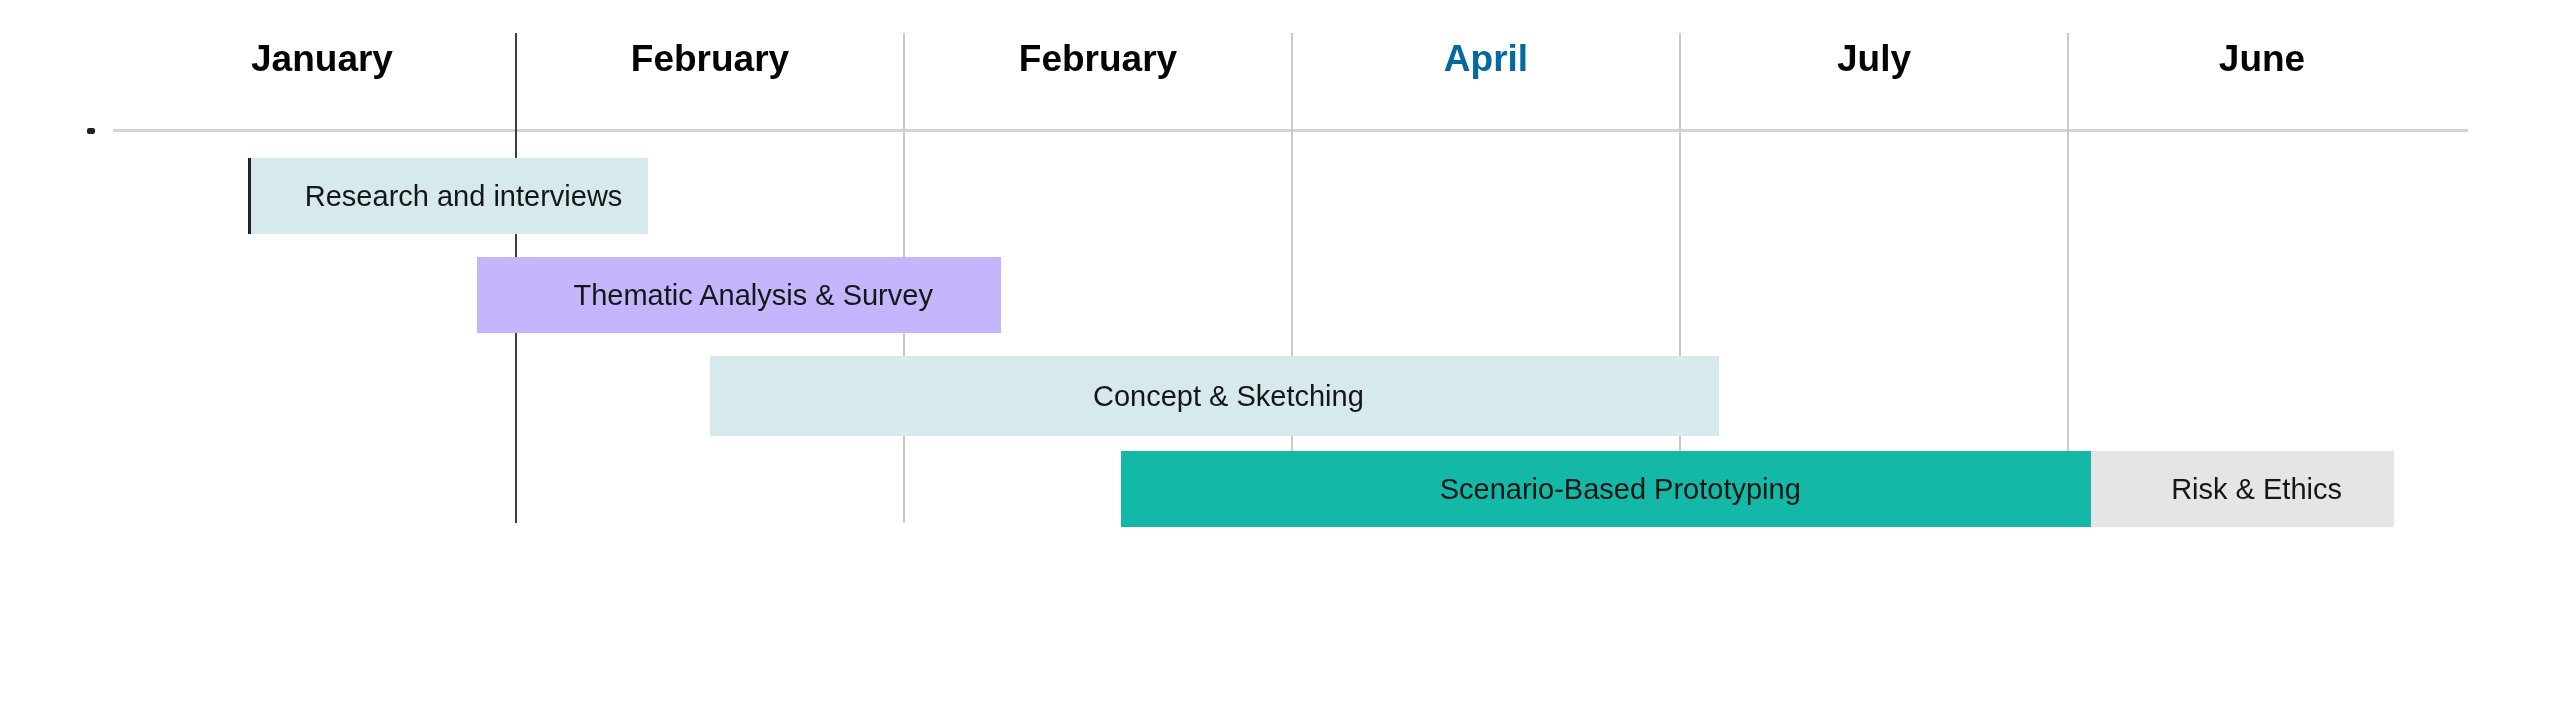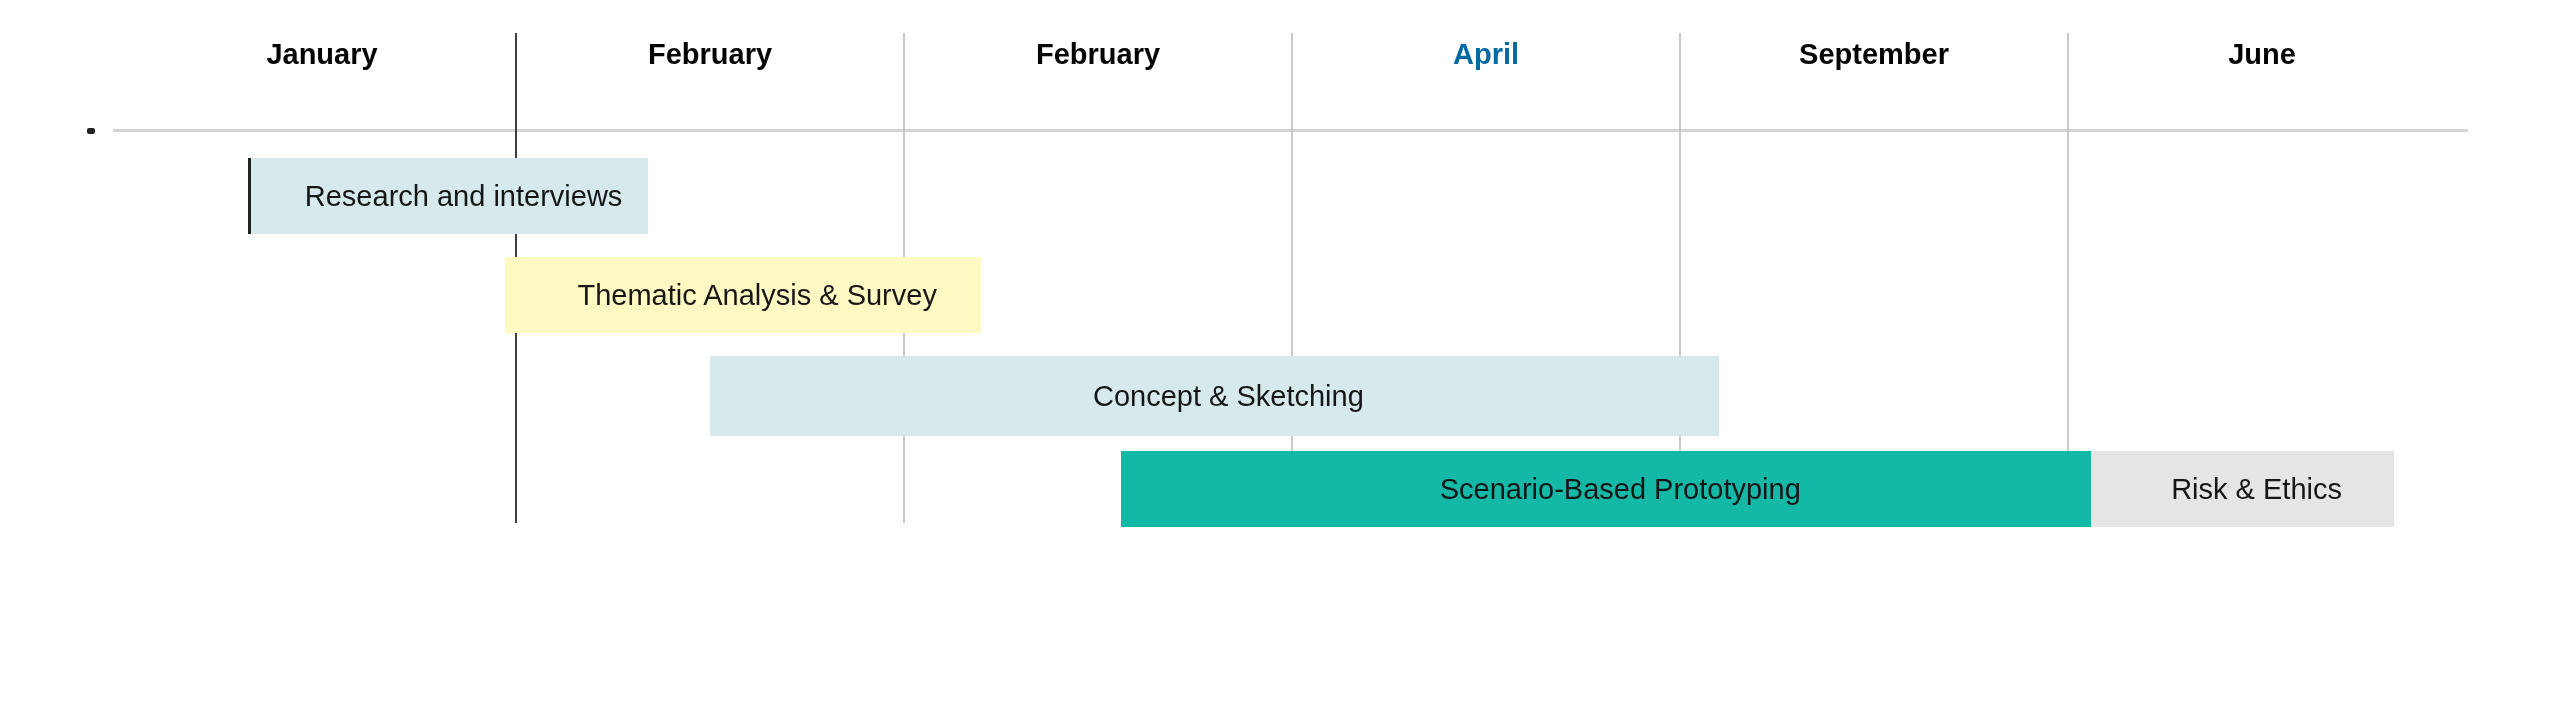--- a/index.html
+++ b/index.html
@@ -12,21 +12,21 @@
     position: relative;
     width: 2560px;
     height: 721px;
     background: #ffffff;
     overflow: hidden;
   }
   .month-label {
     position: absolute;
     top: 38px;
     transform: translateX(-50%);
-    font-size: 29px;
+    font-size: 37px;
     font-weight: 700;
     color: #050505;
     white-space: nowrap;
   }
   .axis-line {
     position: absolute;
     height: 3px;
   }
   .axis-dot {
     position: absolute;
@@ -53,36 +53,36 @@
 </style>
 </head>
 <body>
 
 <div class="stage">
 
   <div class="month-label" style="left: 322px; color: rgb(5, 5, 5);">January</div>
   <div class="month-label" style="left: 710px; color: rgb(5, 5, 5); text-align: right;">February</div>
   <div class="month-label" style="left: 1098px; color: rgb(5, 5, 5);">February</div>
   <div class="month-label" style="left: 1486px; color: #0369a1;">April</div>
-  <div class="month-label" style="left: 1874px; color: rgb(5, 5, 5);">September</div>
+  <div class="month-label" style="left: 1874px; color: rgb(5, 5, 5);">July</div>
   <div class="month-label" style="left: 2262px; color: rgb(5, 5, 5);">June</div>
 
   <div class="axis-dot" style="left: 87px; top: 128px; width: 8px; height: 6px; background: rgb(34, 34, 34);"></div>
   <div class="axis-line" style="left: 113px; top: 129px; width: 2355px; height: 3px; background: rgb(212, 212, 212);"></div>
 
   <div class="gridline" style="left: 515px; top: 33px; height: 490px; background: rgb(61, 61, 61); z-index: 1;"></div>
   <div class="gridline" style="left: 903px; top: 33px; height: 490px; background: rgb(201, 201, 201); z-index: 1;"></div>
   <div class="gridline" style="left: 1291px; top: 33px; height: 490px; background: rgb(201, 201, 201); z-index: 1;"></div>
   <div class="gridline" style="left: 1679px; top: 33px; height: 490px; background: rgb(201, 201, 201); z-index: 1;"></div>
   <div class="gridline" style="left: 2067px; top: 33px; height: 490px; background: rgb(201, 201, 201); z-index: 1;"></div>
 
   <div class="task-bar" style="left: 248.28px; width: 399.64px; top: 158px; height: 76px; background: rgb(214, 234, 238); border-left: 3px solid rgb(34, 34, 34);">
     <span class="task-label" style="color: rgb(22, 22, 22);">Research and interviews</span>
   </div>
-  <div class="task-bar" style="left: 477.2px; width: 476px; top: 257px; height: 76px; background: #fef9c3; margin-left: 28px;">
+  <div class="task-bar" style="left: 477.2px; width: 524px; top: 257px; height: 76px; background: #c4b5fd;">
     <span class="task-label" style="color: rgb(22, 22, 22);">Thematic Analysis &amp; Survey</span>
   </div>
   <div class="task-bar" style="left: 710px; width: 1008.8px; top: 356px; height: 80px; background: rgb(214, 234, 238);">
     <span class="task-label" style="color: rgb(22, 22, 22);">Concept &amp; Sketching</span>
   </div>
   <div class="task-bar" style="left: 1121.28px; width: 970px; top: 451px; height: 76px; background: #14b8a6;">
     <span class="task-label" style="color: rgb(22, 22, 22);">Scenario-Based Prototyping</span>
   </div>
   <div class="task-bar" style="left: 2091.28px; width: 302.64px; top: 451px; height: 76px; background: #e5e5e5;">
     <span class="task-label" style="color: rgb(22, 22, 22);">Risk &amp; Ethics</span>

